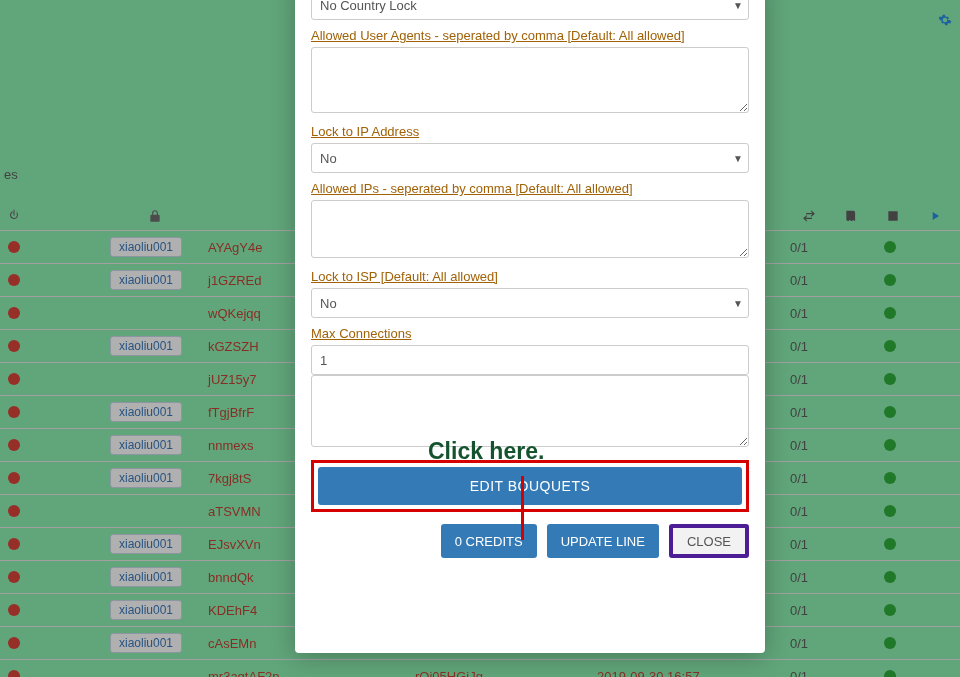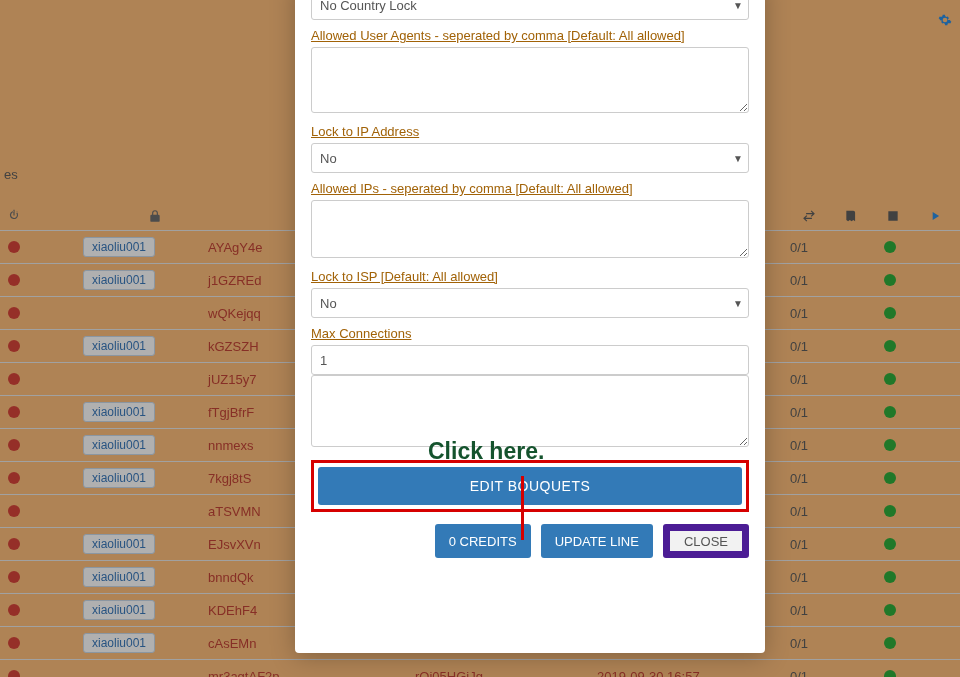--- a/index.html
+++ b/index.html
@@ -11,21 +11,21 @@
     position: relative;
     width: 960px;
     height: 677px;
     overflow: hidden;
   }
 
   
   .bg-layer {
     position: absolute;
     inset: 0;
-    background: #fdba74;
+    background: #86efac;
   }
   .bg-toolbar {
     position: absolute;
     top: 0; left: 0; right: 0;
     height: 32px;
   }
   .bg-toolbar .gear {
     position: absolute;
     right: 8px;
     top: 10px;
@@ -77,21 +77,21 @@
   .dot-green { background:#23a931; }
 
   .badge-owner {
     display: inline-block;
     border: 1px solid #c6d7e8;
     color: #2f72b9;
     background: #fff;
     border-radius: 3px;
     padding: 2px 8px;
     font-size: 12px;
-    margin-left: 55px;
+    margin-left: 82px;
   }
 
   .hdr-ic { font-size: 14px; color:#666;}
   .hdr-owner-ic { margin-left: 120px; }
   .hdr-user-ic { margin-left: 155px; }
   .hdr-right { margin-left:auto; display:flex; gap:28px; padding-right:18px; color:#555;}
 
   
   .dim {
     position: absolute;
@@ -179,21 +179,21 @@
   }
   .btn {
     height: 34px;
     padding: 0 14px;
     border-radius: 3px;
     border: none;
     font-size: 13px;
     cursor: pointer;
   }
   .btn-primary { background:#337ab7; color:#fff; }
-  .btn-default { background:#f2f2f2; color:#555; border:7px solid #4c1d95; }
+  .btn-default { background:#f2f2f2; color:#555; border:4px solid #4c1d95; }
 
   
   .anno-text {
     position: absolute;
     left: 428px;
     top: 438px;
     color: #14532d;
     font-weight: 700;
     font-size: 23px;
     pointer-events: none;

